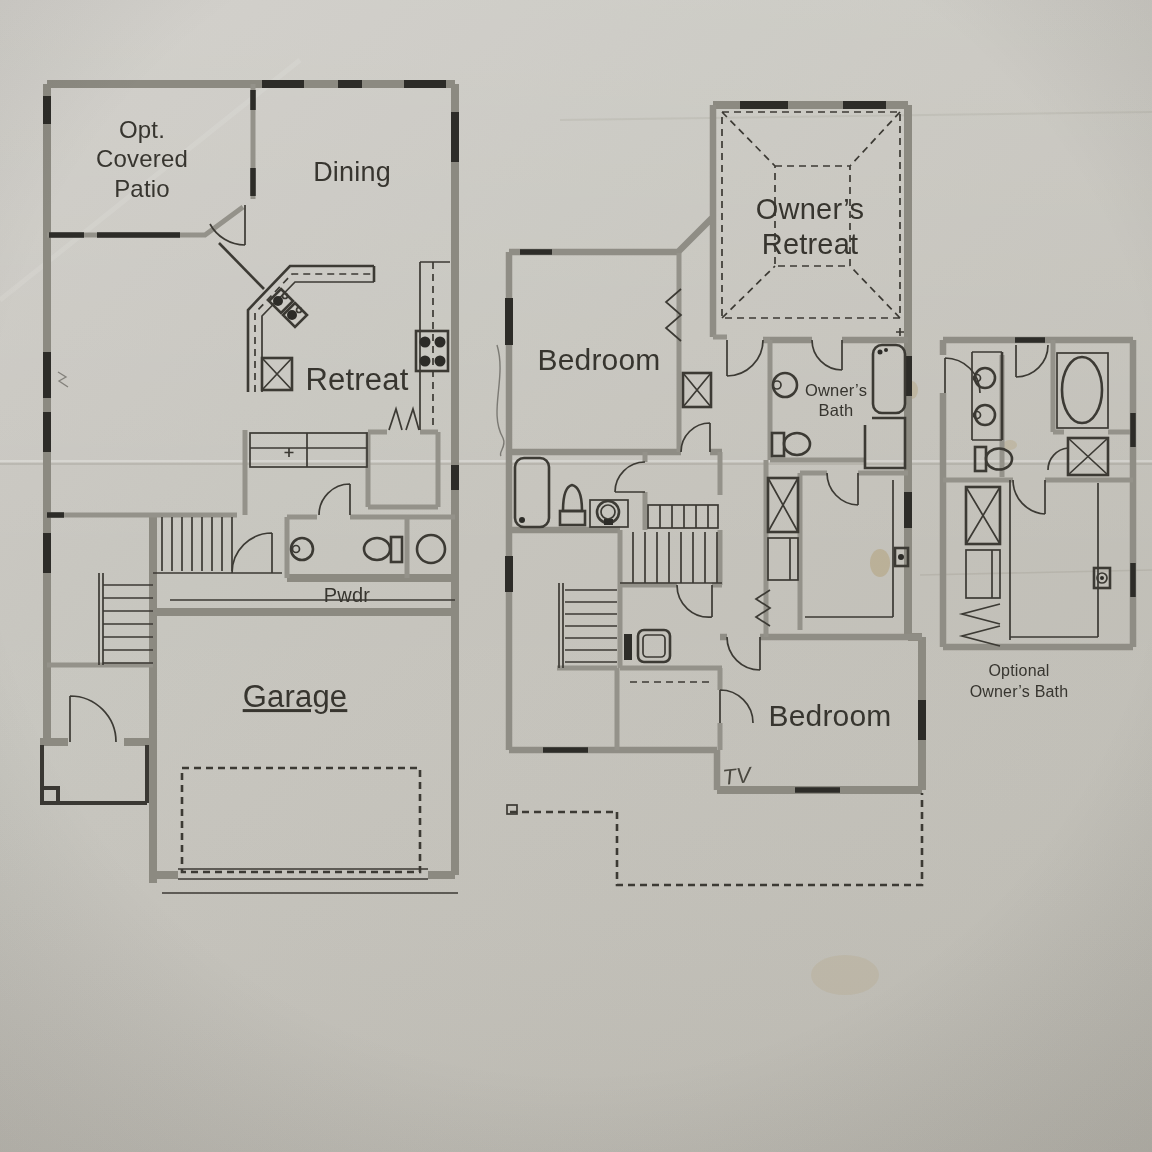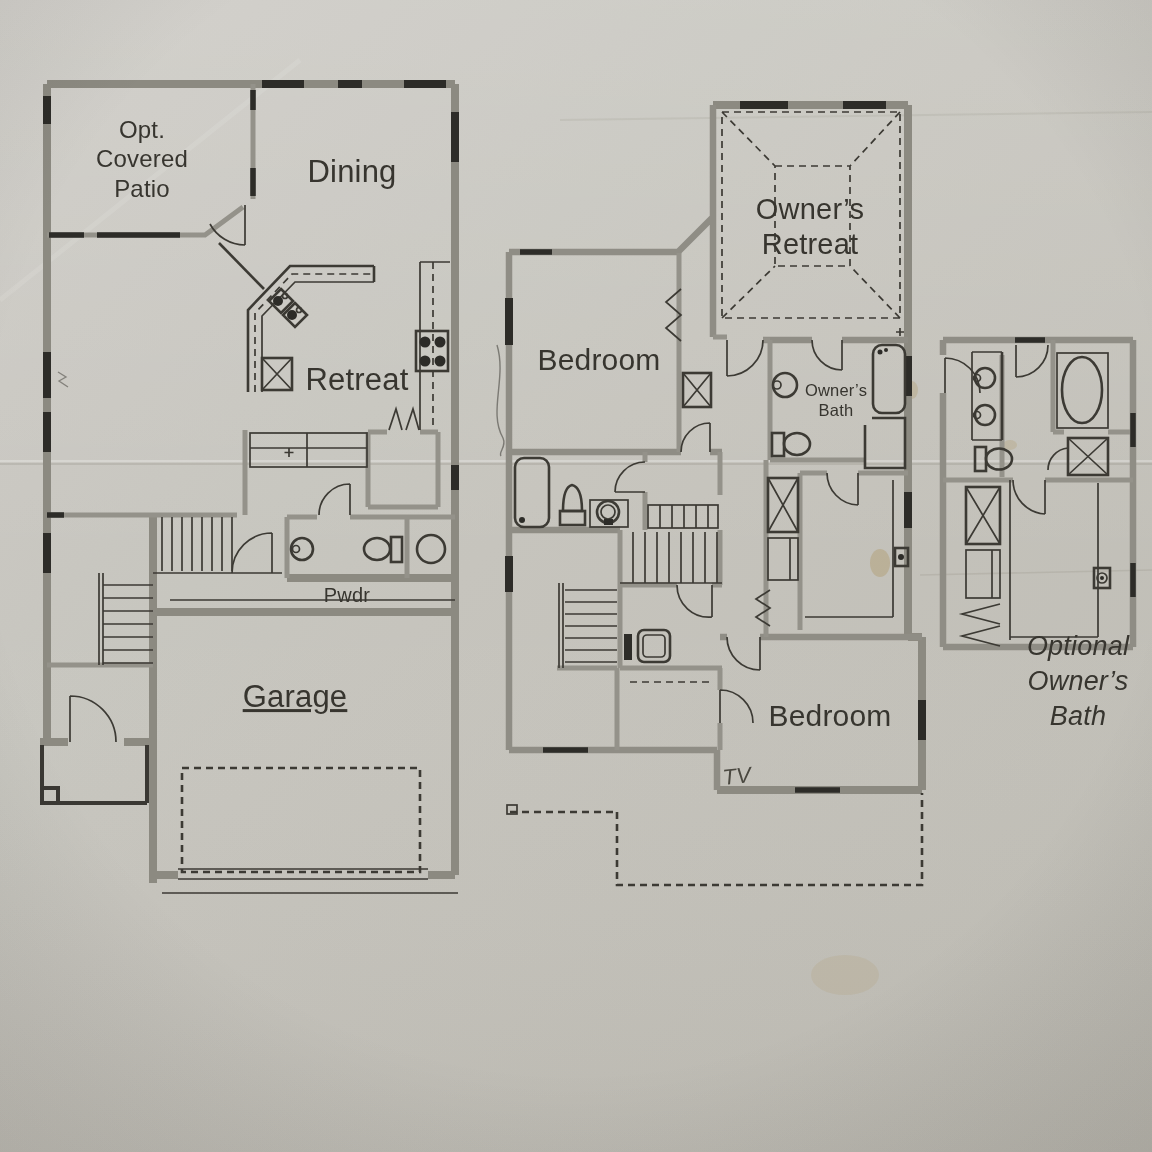--- a/index.html
+++ b/index.html
@@ -20,32 +20,32 @@
   .ln3{stroke:#3a3833;stroke-width:4;fill:none;}
   .dsh{stroke-dasharray:7 5;}
   .fil{fill:#2d2c28;stroke:none;}
   
   .lbl{
     position:absolute;transform:translate(-50%,-50%);
     color:#37352f;text-align:center;white-space:pre-line;
     line-height:1.22;letter-spacing:0.2px;pointer-events:none;
   }
   .lbl-patio{left:142px;top:159px;font-size:24px;}
-  .lbl-dining{left:352px;top:172px;font-size:31px;}
+  .lbl-dining{left:352px;top:172px;font-size:27px;}
   .lbl-family{left:137px;top:374px;font-size:31px;}
   .lbl-kitchen{left:357px;top:380px;font-size:31px;}
   .lbl-pwdr{left:347px;top:557px;font-size:20px;margin-top:38px;}
   .lbl-garage{left:295px;top:697px;font-size:31px;text-decoration:underline;}
   .lbl-bed-front{left:599px;top:360px;font-size:30px;}
   .lbl-retreat{left:810px;top:227px;font-size:29px;}
   .lbl-obath{left:836px;top:400px;font-size:16.5px;}
   .lbl-bed-rear{left:830px;top:716px;font-size:30px;}
   .lbl-tv{left:737px;top:777px;font-size:22px;font-style:italic;
           transform:translate(-50%,-50%) rotate(-6deg);color:#4a4840;}
-  .lbl-inset{left:1078px;top:682px;font-size:27px;line-height:1.3;font-style:italic;}
+  .lbl-inset{left:1019px;top:682px;font-size:16px;line-height:1.3;}
 </style>
 </head>
 <body>
 
 <div id="photo">
 
   <svg id="plan-svg" width="1152" height="1152" viewBox="0 0 1152 1152">
     <defs>
       <linearGradient id="paperGrad" x1="0" y1="0" x2="1" y2="1">
         <stop offset="0" stop-color="#d2d0c9"></stop>

